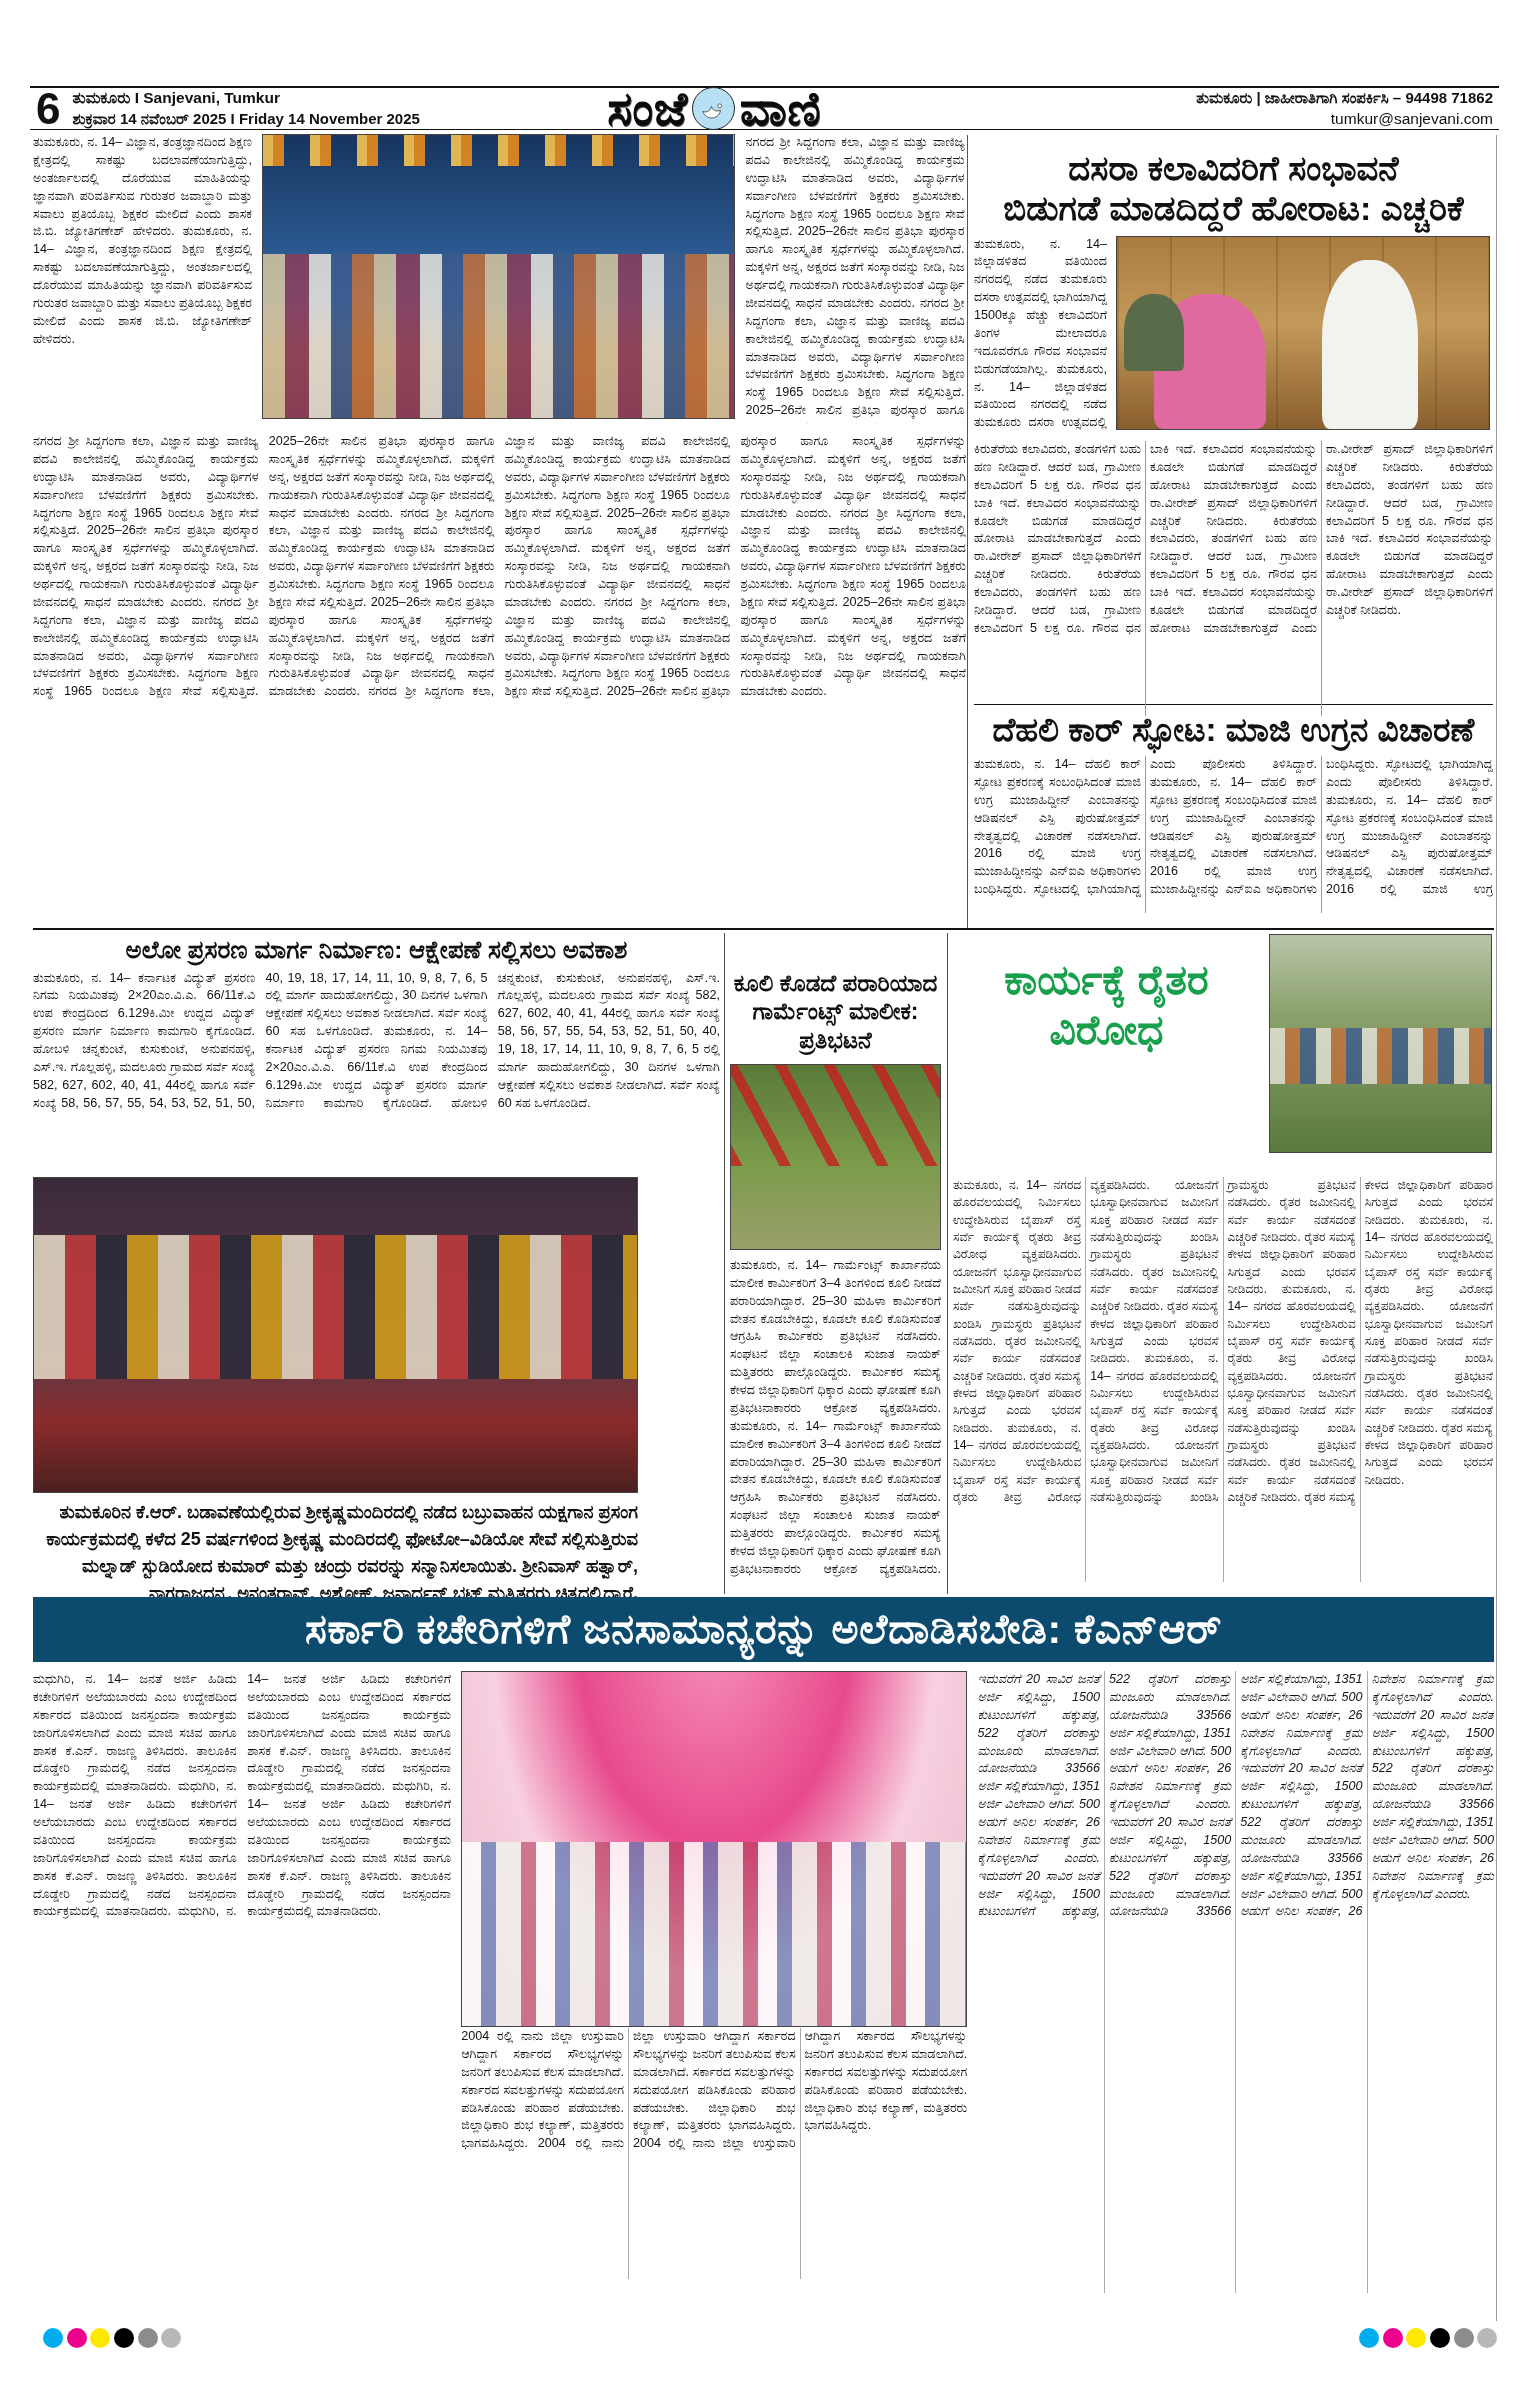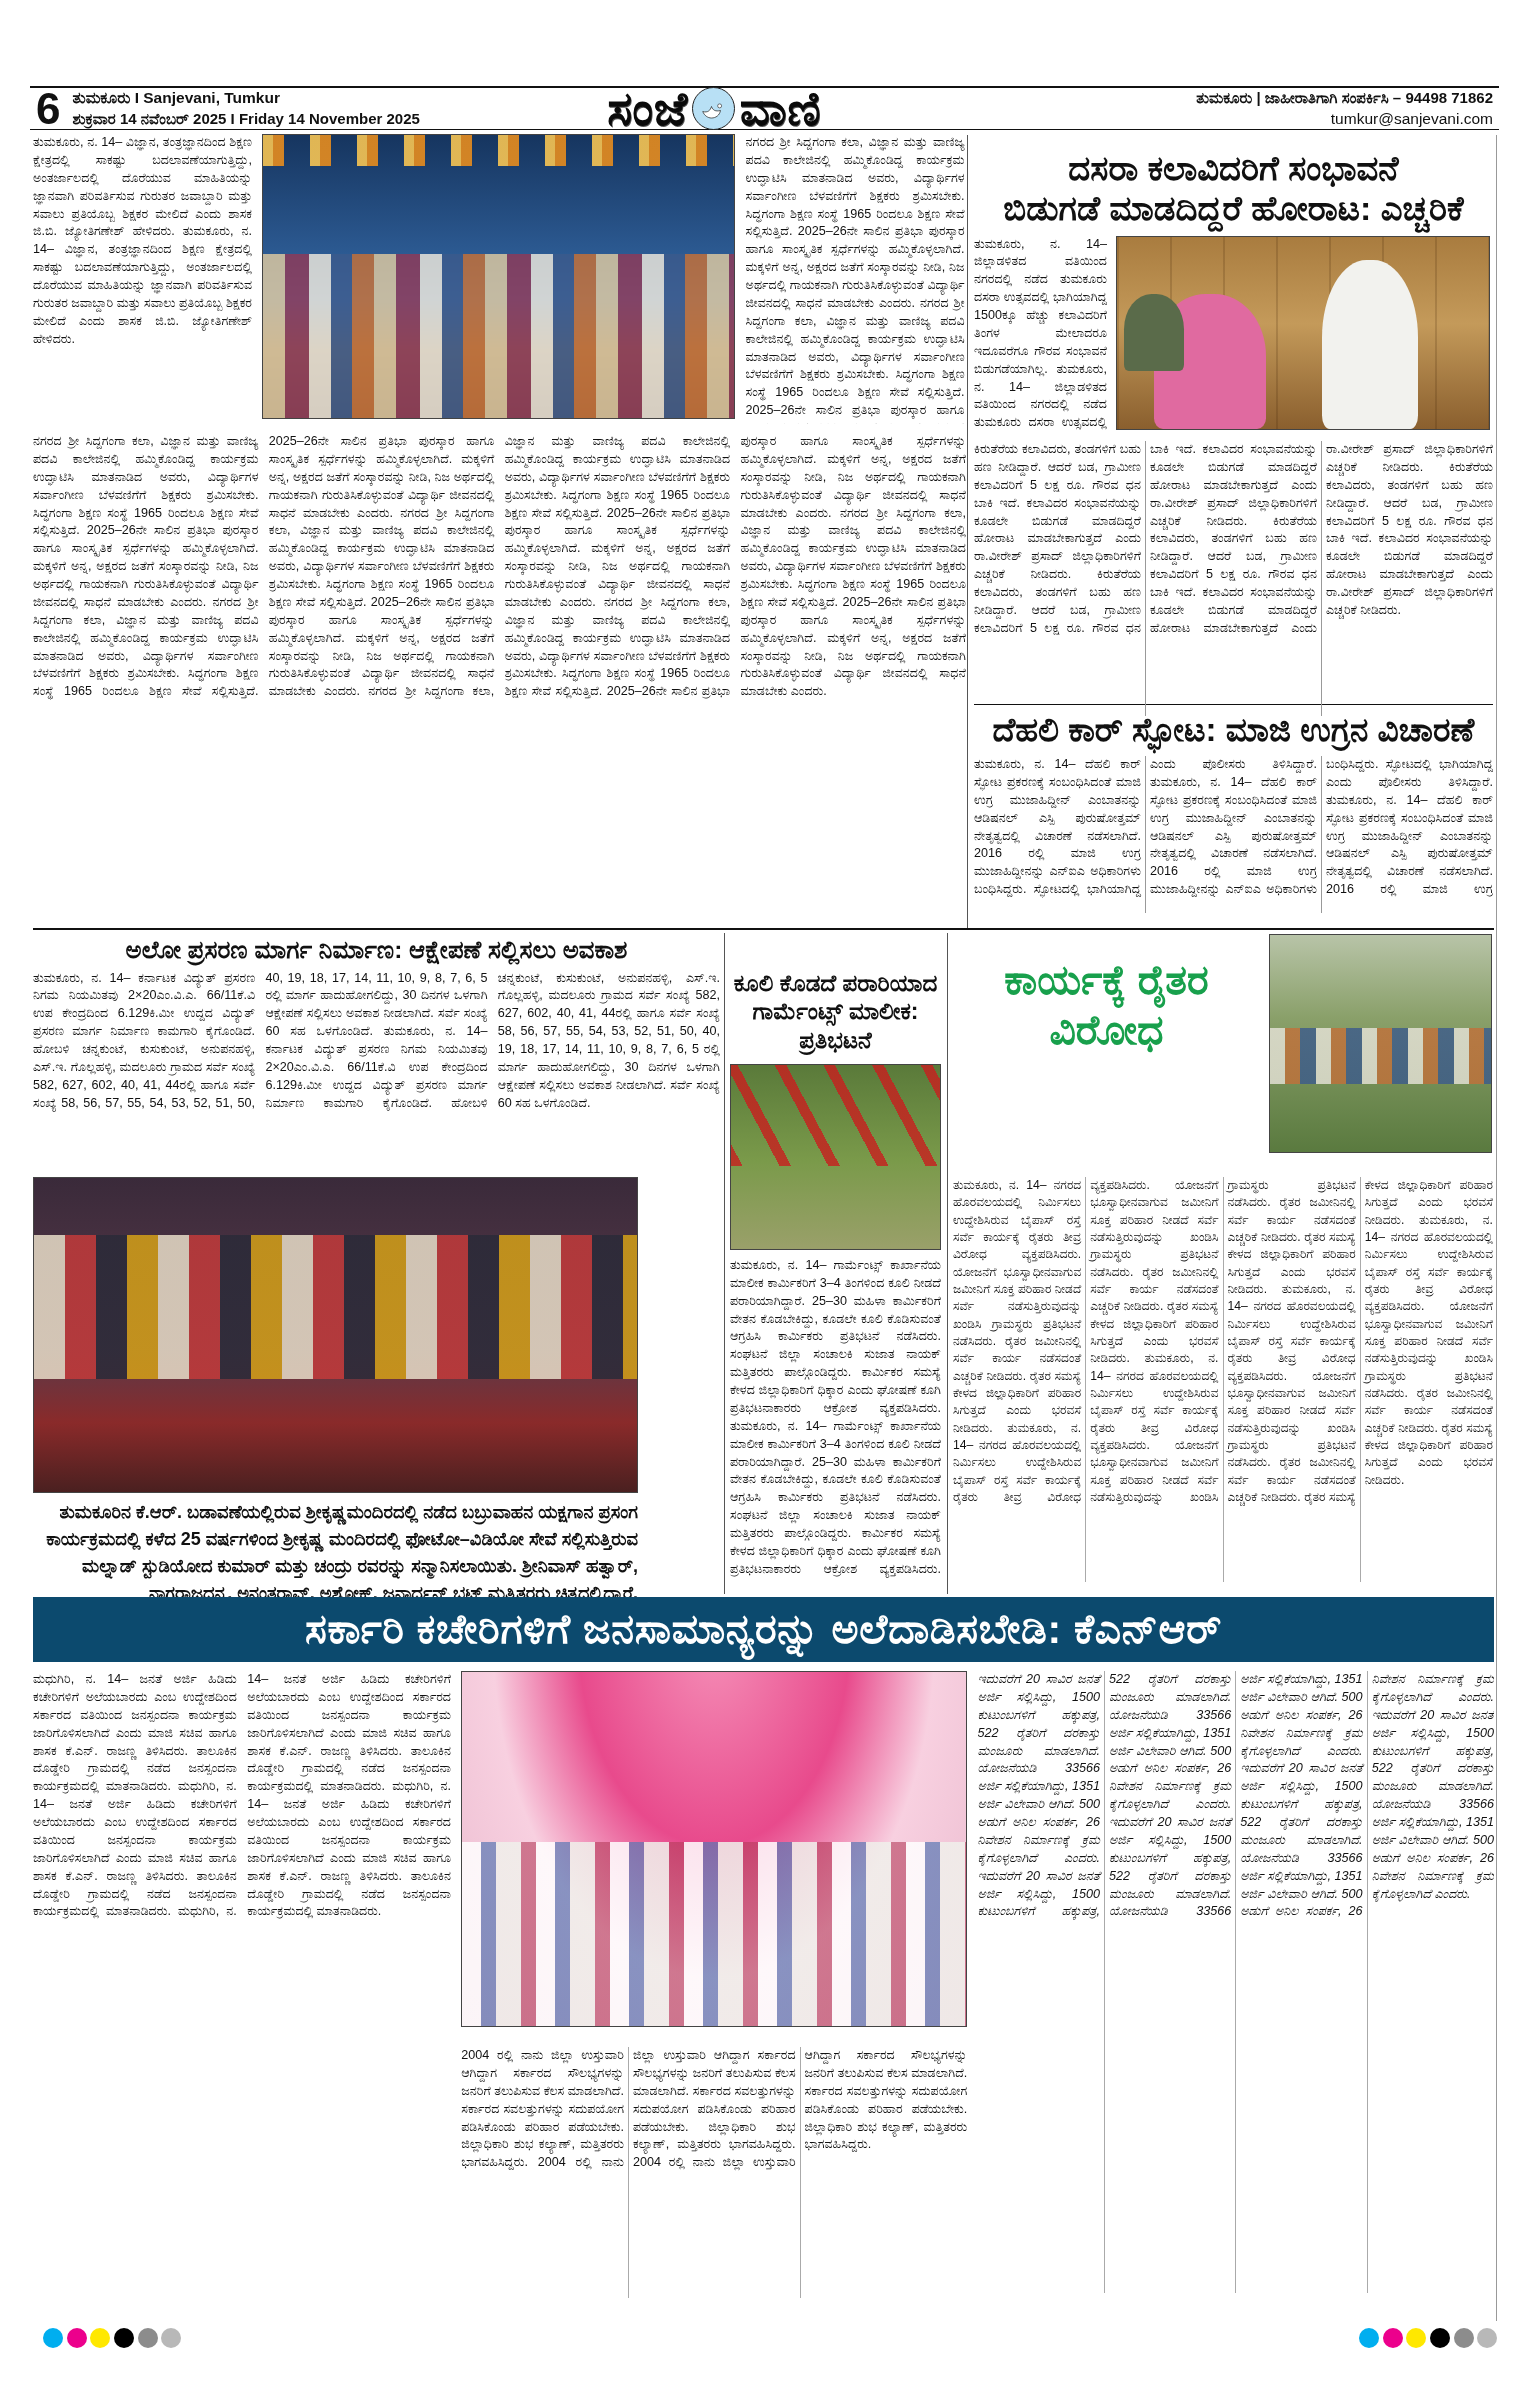--- a/index.html
+++ b/index.html
@@ -103,21 +103,21 @@
   .knr-body { display:flex; gap:10.3px; margin-top:9px; height:622px; }
   .knr-left { width:418px; column-count:2; column-gap:10.3px; overflow:hidden; }
   .knr-center { width:506px; }
   .ph-knr {
     width:506px; height:356px;
     background:
       repeating-linear-gradient(90deg, rgba(255,255,255,.85) 0 19px, rgba(90,120,180,.7) 19px 34px, rgba(240,240,235,.85) 34px 59px, rgba(180,60,90,.6) 59px 74px),
       radial-gradient(ellipse at 50% -10%, #f590b8 0%, #e84a8c 38%, #f8d0e0 62%, #e8b8cc 100%);
     background-size:100% 52%, 100% 100%; background-position:0 100%, 0 0; background-repeat:no-repeat;
   }
-  .knr-mid { margin-top:20px; column-count:3; column-gap:9px; column-rule:0.7px solid #aaa; height:251px; overflow:hidden; }
+  .knr-mid { margin-top:1px; column-count:3; column-gap:9px; column-rule:0.7px solid #aaa; height:251px; overflow:hidden; }
   .knr-right { flex:1; column-count:4; column-gap:9px; column-rule:0.7px solid #aaa; overflow:hidden;font-style:italic; }
   
   .marks { position:absolute; display:flex; gap:3.7px; }
   .dot { width:20px; height:20px; border-radius:50%; }
 </style>
 </head>
 <body>
 
 <div class="page">
 

